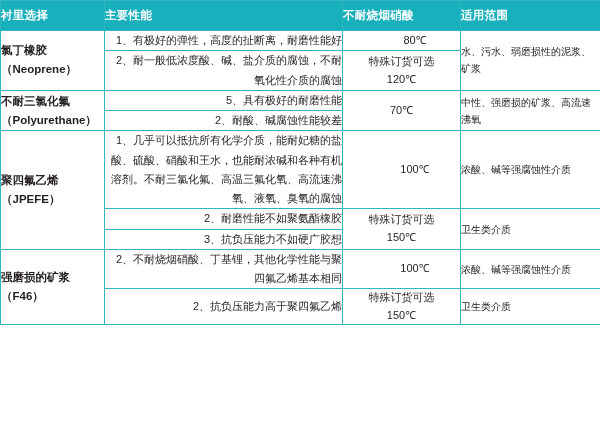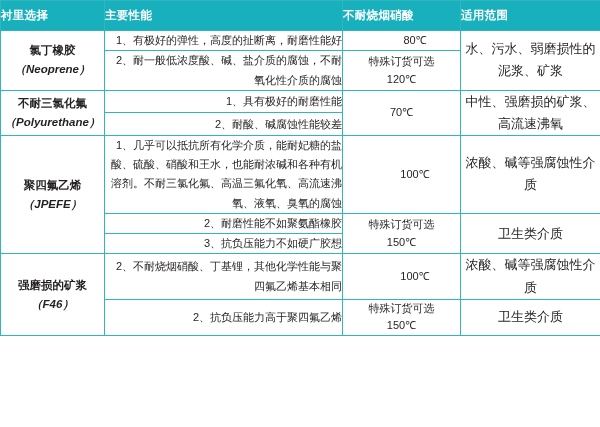--- a/index.html
+++ b/index.html
@@ -44,31 +44,29 @@
     text-align: left;
     padding-left: 10px;
     letter-spacing: 0.3px;
     border: 1px solid #19b0bd;
   }
   thead th.h-center {
     text-align: left;
   }
 
   td.material {
-    text-align: center;
     font-size: 11.5px;
     font-weight: bold;
     color: #231f20;
     line-height: 1.65;
     padding: 4px 2px;
   }
   td.material .en {
     display: block;
     font-weight: bold;
-    font-style: italic;
   }
 
   td.feature {
     font-size: 11px;
     color: #231f20;
     line-height: 1.75;
     padding: 7px 9px 7px 11px;
     text-align: right;
   }
   td.feature.dashed-bottom {
@@ -79,25 +77,25 @@
     color: #231f20;
     text-align: center;
     line-height: 1.6;
     padding: 6px 4px;
   }
   td.temp.dashed-bottom {
     border-bottom: 1px dashed #8dd5da;
     padding-left: 27px;
   }
   td.scope {
-    font-size: 13px;
+    font-size: 10px;
     color: #231f20;
     line-height: 1.7;
     padding: 6px 9px 6px 11px;
-    text-align: center;
+    text-align: left;
   }
   td.scope.dashed-bottom {
     border-bottom: 1px dashed #8dd5da;
   }
 </style>
 </head>
 <body>
 
 <div class="table-wrap">
   <table class="spec">
@@ -132,21 +130,21 @@
           <div>特殊订货可选</div>
           <div>120℃</div>
         </td>
       </tr>
 
       <tr>
         <td class="material" rowspan="2">
           <span>不耐三氯化氟</span>
           <span class="en">（Polyurethane）</span>
         </td>
-        <td class="feature dashed-bottom">1、具有极好的耐磨性能</td>
+        <td class="feature dashed-bottom">5、具有极好的耐磨性能</td>
         <td class="temp" rowspan="2">70℃</td>
         <td class="scope" rowspan="2">中性、强磨损的矿浆、高流速沸氧</td>
       </tr>
       <tr>
         <td class="feature">2、耐酸、碱腐蚀性能较差</td>
       </tr>
 
       <tr>
         <td class="material" rowspan="3">
           <span>聚四氟乙烯</span>

